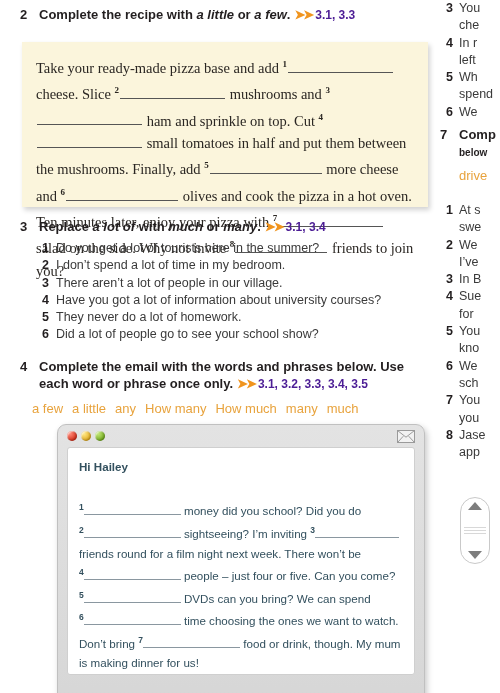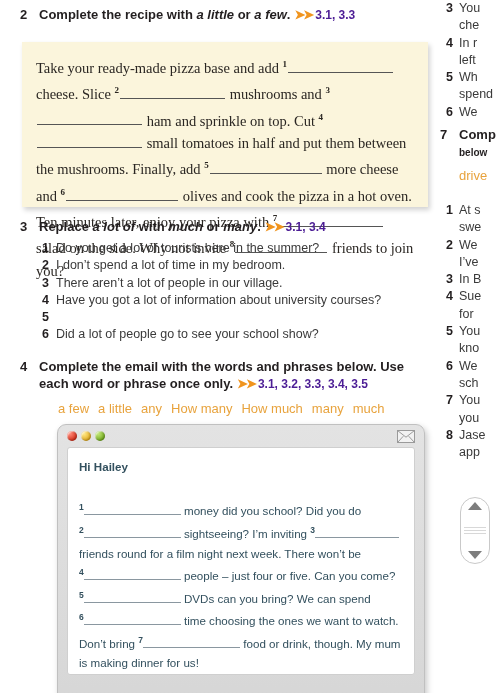--- a/index.html
+++ b/index.html
@@ -122,21 +122,21 @@
     flex: 0 0 14px;
     color: #231f20;
   }
 
   
   #ex4-head { position: absolute; left: 0; top: 358px; width: 440px; }
   .wordbank {
     position: absolute;
     left: 0; top: 400px;
     width: 440px;
-    padding-left: 58px;
+    padding-left: 32px;
     box-sizing: border-box;
     color: #e8a33d;
     font-size: 13px;
     line-height: 17px;
   }
   .wordbank span { margin-right: 9px; }
 
   
   .email-win {
     position: absolute;
@@ -328,20 +328,21 @@
       <div class="qrow">
         <span class="qnum">3</span>
         <span>There aren’t a lot of people in our village.</span>
       </div>
       <div class="qrow">
         <span class="qnum">4</span>
         <span>Have you got a lot of information about university courses?</span>
       </div>
       <div class="qrow">
         <span class="qnum">5</span>
+        <span>They never do a lot of homework.</span>
       </div>
       <div class="qrow">
         <span class="qnum">6</span>
         <span>Did a lot of people go to see your school show?</span>
       </div>
     </div>
 
     <div class="ex" id="ex4-head">
       <div class="ex-num">4</div>
       <div class="ex-text">

